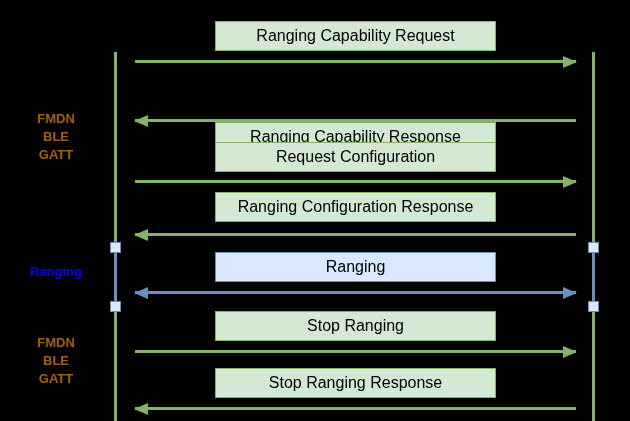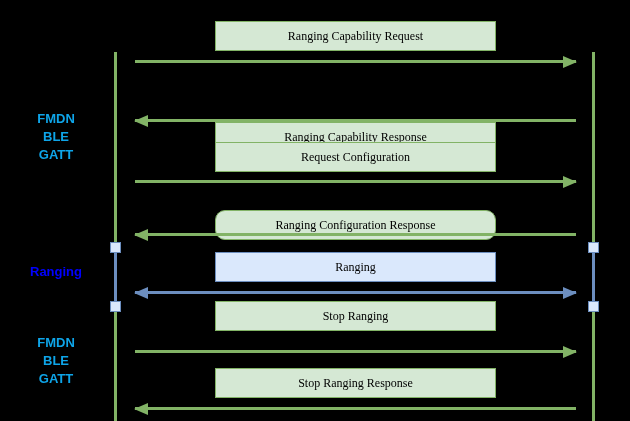--- a/index.html
+++ b/index.html
@@ -15,40 +15,40 @@
   .lifeline-blue-seg{position:absolute;width:3px;background:#6c8ebf;}
   
   .act-square{
     position:absolute;width:11px;height:11px;box-sizing:border-box;
     background:#dae8fc;border:1.5px solid #6c8ebf;
   }
   
   .msg-box{
     position:absolute;left:215px;width:281px;height:30px;box-sizing:border-box;
     display:flex;align-items:center;justify-content:center;
-    font-size:12px;color:#000;font-family:Liberation Serif, serif;
+    font-size:16px;color:#000;
   }
   .msg-box.green{background:#d5e8d4;border:1.5px solid #82b366;}
   .msg-box.blue{background:#dae8fc;border:1.5px solid #6c8ebf;}
   
   .arrow{position:absolute;left:135px;width:441px;height:3px;}
   .arrow.green{background:#82b366;}
   .arrow.blue{background:#6c8ebf;}
   .arrow .head{position:absolute;top:-4.5px;width:0;height:0;
     border-top:6px solid transparent;border-bottom:6px solid transparent;}
   .arrow.green .head-right{right:-1px;border-left:14px solid #82b366;}
   .arrow.green .head-left{left:-1px;border-right:14px solid #82b366;}
   .arrow.blue .head-right{right:-1px;border-left:14px solid #6c8ebf;}
   .arrow.blue .head-left{left:-1px;border-right:14px solid #6c8ebf;}
   
   .side-label{
     position:absolute;left:18px;width:76px;text-align:center;
     font-weight:bold;font-size:13px;line-height:18px;white-space:pre-line;
   }
-  .side-label.green{color:#0ea5e9;}
+  .side-label.green{color:#a16207;}
   .side-label.blue{color:#0000ff;font-size:13px;line-height:16px;}
 </style>
 </head>
 <body>
 
 <div class="stage">
 
   <div class="lifeline" style="left:114px;top:52px;height:369px;"></div>
   <div class="lifeline" style="left:592px;top:52px;height:369px;"></div>
   <div class="lifeline-blue-seg" style="left:114px;top:247px;height:60px;"></div>
@@ -81,36 +81,36 @@
     <span class="head head-left"></span>
   </div>
 
   <div class="msg-box green" style="top:142px;">
     <span>Request Configuration</span>
   </div>
   <div class="arrow green" style="top:180px;">
     <span class="head head-right"></span>
   </div>
 
-  <div class="msg-box green" style="top:210px;border-radius:10px;">
+  <div class="msg-box green" style="top:192px;">
     <span>Ranging Configuration Response</span>
   </div>
   <div class="arrow green" style="top:233px;">
     <span class="head head-left"></span>
   </div>
 
   <div class="msg-box blue" style="top:252px;">
     <span>Ranging</span>
   </div>
   <div class="arrow blue" style="top:291px;">
     <span class="head head-left"></span>
     <span class="head head-right"></span>
   </div>
 
-  <div class="msg-box green" style="top:301px;">
+  <div class="msg-box green" style="top:311px;">
     <span>Stop Ranging</span>
   </div>
   <div class="arrow green" style="top:350px;">
     <span class="head head-right"></span>
   </div>
 
   <div class="msg-box green" style="top:368px;">
     <span>Stop Ranging Response</span>
   </div>
   <div class="arrow green" style="top:407px;">

